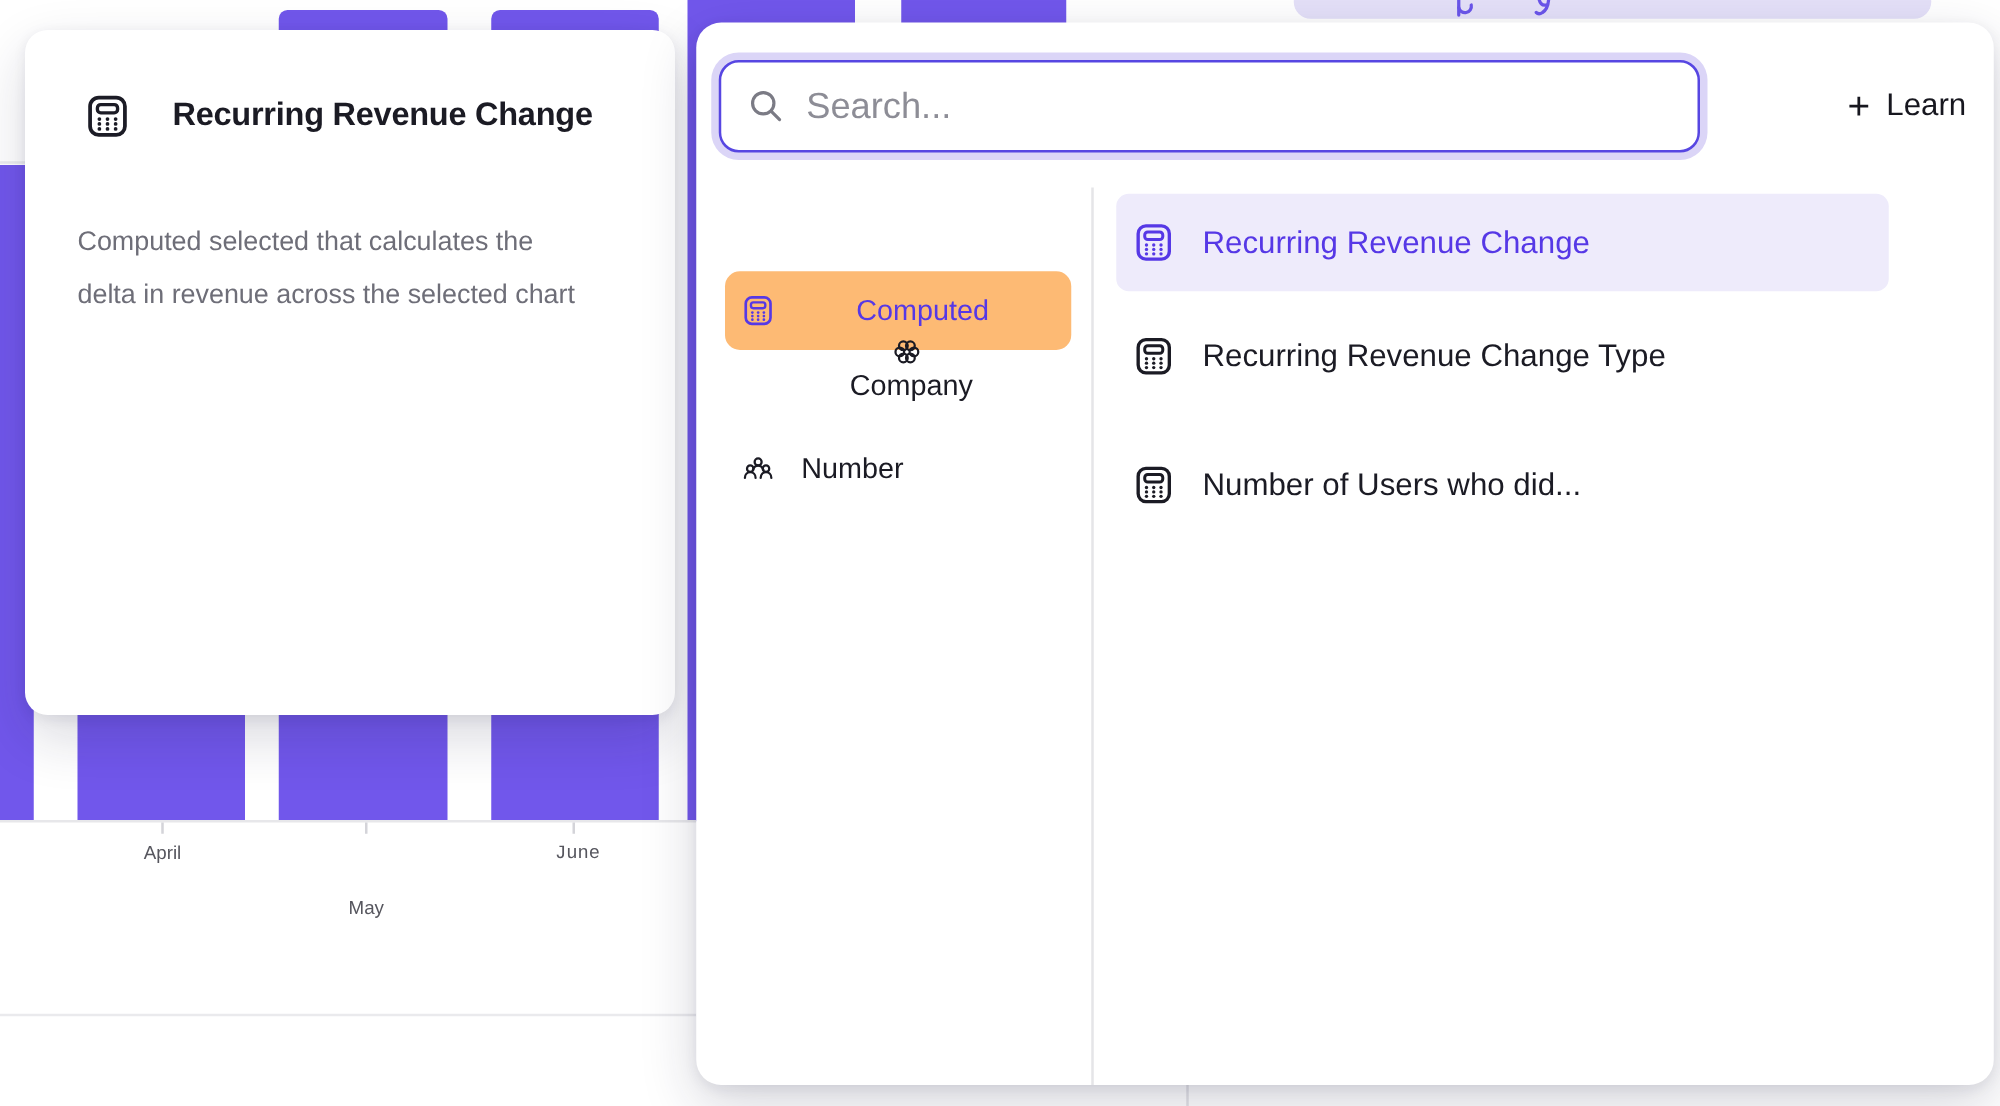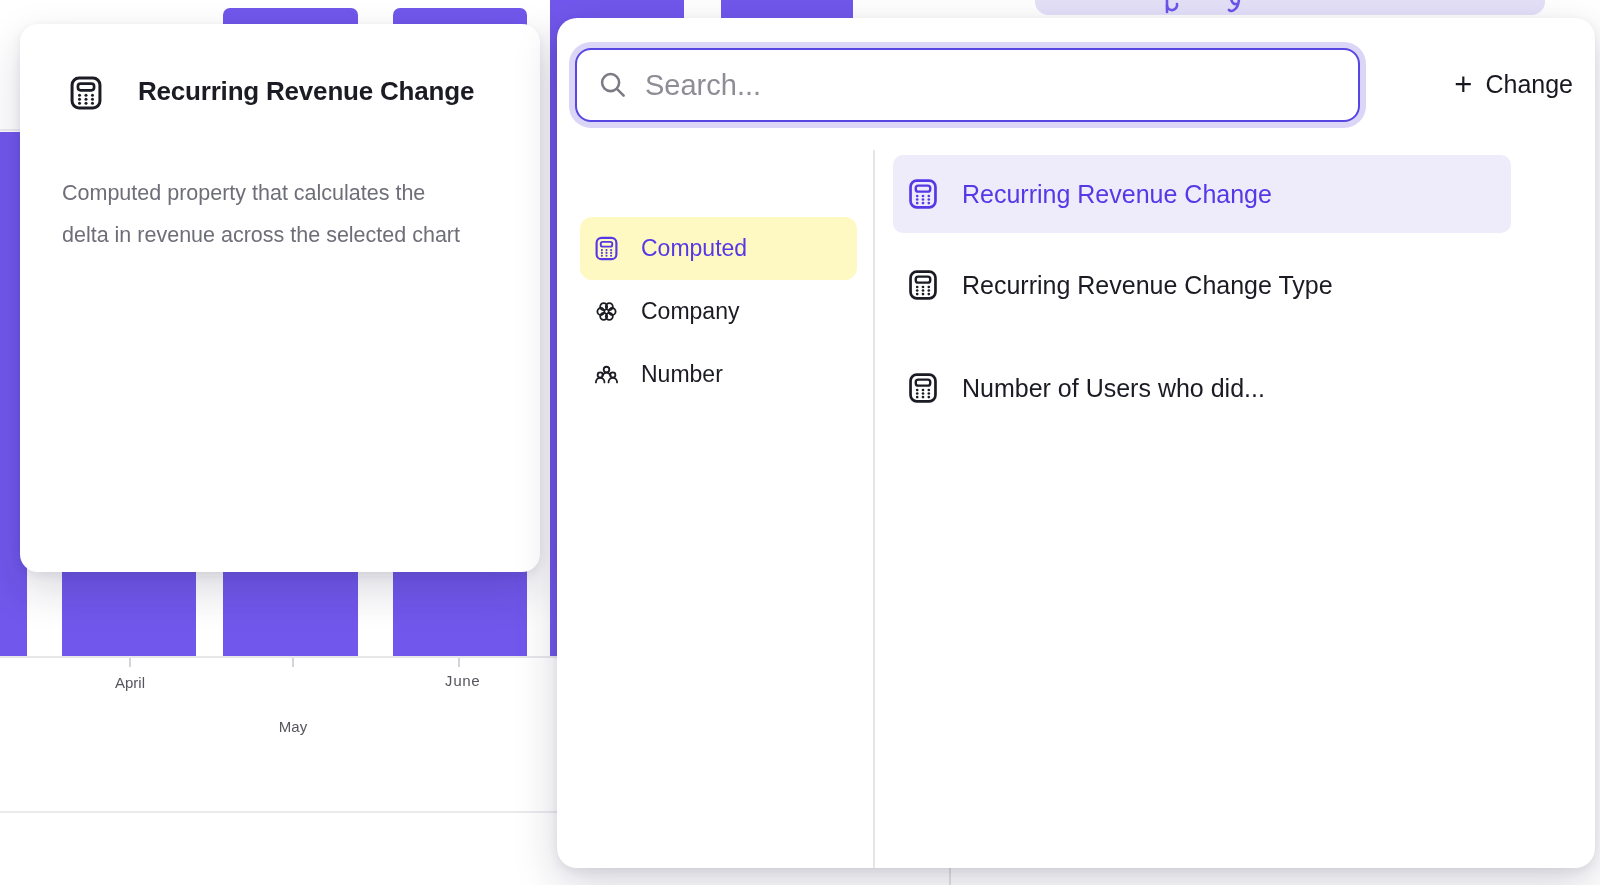--- a/index.html
+++ b/index.html
@@ -49,21 +49,21 @@
     gap:13px;cursor:pointer;background:none;border:none;padding:0 8px;
     font-family:"Liberation Sans", sans-serif;}
   .create-plus{font-size:31px;font-weight:400;color:#17171f;line-height:1;}
   .create-label{font-size:25px;color:#17171f;}
 
   .cat-row{position:absolute;left:23px;width:277px;height:63px;display:flex;align-items:center;
     border-radius:12px;cursor:pointer;color:#1b1b24;}
   .cat-row .cat-icon{margin-left:13px;width:27px;height:27px;flex:0 0 auto;}
   .cat-row .aa{margin-left:11px;width:31px;font-size:23px;font-weight:500;flex:0 0 auto;}
   .cat-label{margin-left:21px;font-size:23px;}
-  .cat-row.selected{background:#fef9c3;color:#5638E6;}
+  .cat-row.selected{background:#fdba74;color:#5638E6;gap:44px;}
 
   .v-divider{position:absolute;left:316px;top:132px;width:1.5px;height:718px;background:#e5e5e8;}
 
   .res-row{position:absolute;left:336px;width:618px;height:78px;display:flex;align-items:center;
     border-radius:10px;cursor:pointer;color:#1b1b24;}
   .res-row .res-icon{margin-left:13px;width:34px;height:34px;flex:0 0 auto;}
   .res-label{margin-left:22px;font-size:25px;}
   .res-row.selected{background:#EEEBFB;color:#5638E6;}
 </style>
 </head>
@@ -117,47 +117,47 @@
     <path d="M78 -3 q0 10 -5 13 q-3 2 -5 0"></path>
   </svg>
 </div>
 
 <div class="card">
   <svg class="calc-icon" viewBox="0 0 24 24">
       <use href="#calc"></use>
     </svg>
   <div class="card-title">Recurring Revenue Change</div>
   <div class="card-body">
-    <div>Computed property that calculates the</div>
+    <div>Computed selected that calculates the</div>
     <div>delta in revenue across the selected chart</div>
   </div>
 </div>
 
 <div class="panel">
 
   <div class="search-wrap">
     <svg width="32" height="32" viewBox="0 0 24 24" fill="none" stroke="currentColor" stroke-width="1.9" stroke-linecap="round">
       <circle cx="10.2" cy="10.2" r="6.4"></circle>
         <path d="M14.9 14.9 L20 20"></path>
     </svg>
     <input class="search-input" type="text" placeholder="Search..." style="">
   </div>
 
   <button class="create-btn">
     <span class="create-plus">+</span>
-    <span class="create-label">Change</span>
+    <span class="create-label">Learn</span>
   </button>
 
   <div class="cat-row selected" style="top:199px;">
     <svg class="cat-icon" viewBox="0 0 24 24">
         <use href="#calc"></use>
       </svg>
     <span class="cat-label">Computed</span>
   </div>
-  <div class="cat-row" style="top:262px;">
+  <div class="cat-row" style="top:250px;flex-direction:column;">
     <svg class="cat-icon" viewBox="0 0 24 24" fill="none" stroke="currentColor" stroke-width="1.6">
       <circle cx="17" cy="12" r="3.1"></circle>
         <circle cx="14.5" cy="16.3" r="3.1"></circle>
         <circle cx="9.5" cy="16.3" r="3.1"></circle>
       <circle cx="7" cy="12" r="3.1"></circle>
         <circle cx="9.5" cy="7.7" r="3.1"></circle>
         <circle cx="14.5" cy="7.7" r="3.1"></circle>
     </svg>
     <span class="cat-label">Company</span>
   </div>

